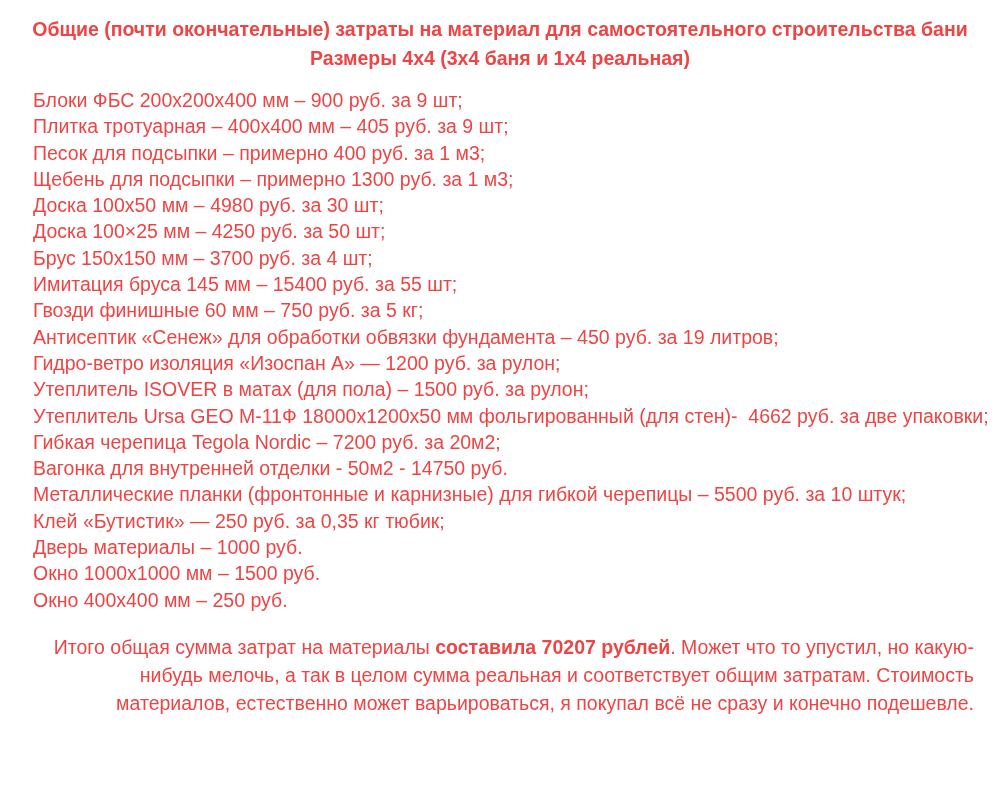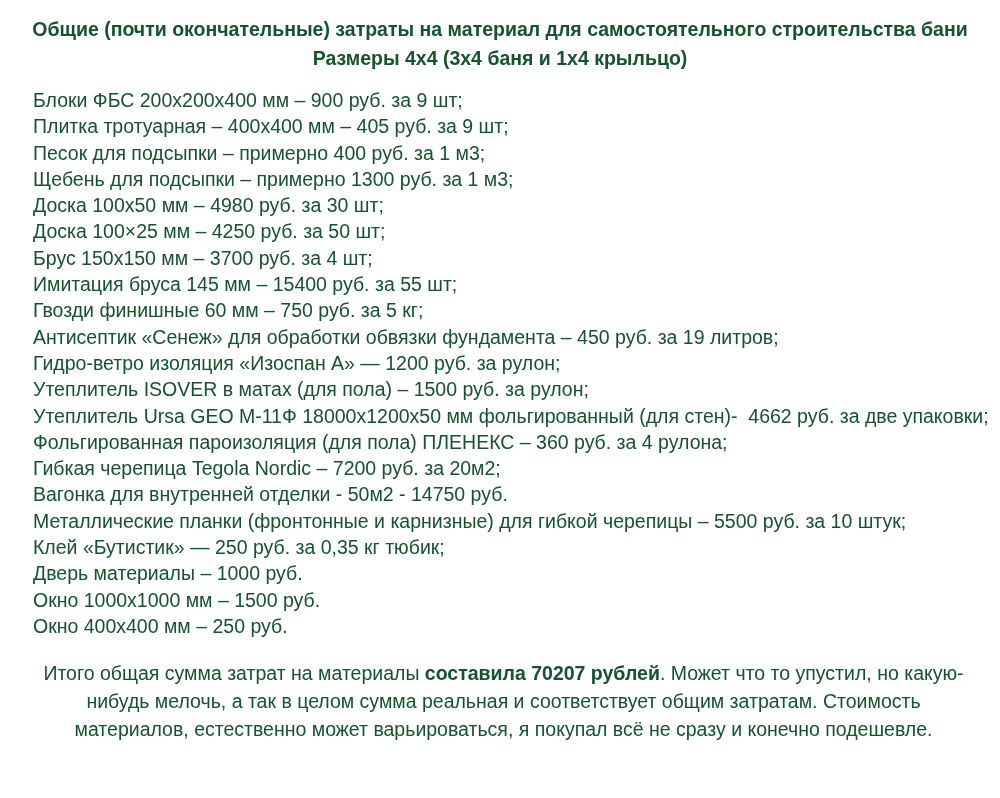--- a/index.html
+++ b/index.html
@@ -5,21 +5,21 @@
   html, body {
     margin: 0;
     padding: 0;
     background: #ffffff;
   }
   .page {
     position: relative;
     width: 1000px;
     height: 798px;
     background: #ffffff;
-    color: #14532d;
+    color: #ef4444;
     font-family: "Liberation Sans", sans-serif;
     overflow: hidden;
     box-sizing: border-box;
   }
   .title-block {
     padding-top: 15px;
     text-align: center;
     font-weight: bold;
     font-size: 19.5px;
     line-height: 29px;
@@ -35,51 +35,50 @@
     line-height: 26.3px;
   }
   .material-item {
     white-space: pre;
   }
   .summary-paragraph {
     margin: 20px 26px 0 33px;
     max-width: 952px;
     font-size: 19.5px;
     line-height: 28px;
-    text-align: center;
+    text-align: right;
   }
   .bold {
     font-weight: bold;
   }
 </style>
 </head>
 <body>
 
 <div class="page">
 
   <header class="title-block">
     <div class="title-line">Общие (почти окончательные) затраты на материал для самостоятельного строительства бани</div>
-    <div class="title-line">Размеры 4х4 (3х4 баня и 1х4 крыльцо)</div>
+    <div class="title-line">Размеры 4х4 (3х4 баня и 1х4 реальная)</div>
   </header>
 
   <main class="materials-list">
     <div class="material-item">Блоки ФБС 200х200х400 мм – 900 руб. за 9 шт;</div>
     <div class="material-item">Плитка тротуарная – 400х400 мм – 405 руб. за 9 шт;</div>
     <div class="material-item">Песок для подсыпки – примерно 400 руб. за 1 м3;</div>
     <div class="material-item">Щебень для подсыпки – примерно 1300 руб. за 1 м3;</div>
     <div class="material-item">Доска 100х50 мм – 4980 руб. за 30 шт;</div>
     <div class="material-item">Доска 100×25 мм – 4250 руб. за 50 шт;</div>
     <div class="material-item">Брус 150х150 мм – 3700 руб. за 4 шт;</div>
     <div class="material-item">Имитация бруса 145 мм – 15400 руб. за 55 шт;</div>
     <div class="material-item">Гвозди финишные 60 мм – 750 руб. за 5 кг;</div>
     <div class="material-item">Антисептик «Сенеж» для обработки обвязки фундамента – 450 руб. за 19 литров;</div>
     <div class="material-item">Гидро-ветро изоляция «Изоспан А» — 1200 руб. за рулон;</div>
     <div class="material-item">Утеплитель ISOVER в матах (для пола) – 1500 руб. за рулон;</div>
     <div class="material-item">Утеплитель Ursa GEO М-11Ф 18000х1200х50 мм фольгированный (для стен)-  4662 руб. за две упаковки;</div>
-    <div class="material-item">Фольгированная пароизоляция (для пола) ПЛЕНЕКС – 360 руб. за 4 рулона;</div>
     <div class="material-item">Гибкая черепица Tegola Nordic – 7200 руб. за 20м2;</div>
     <div class="material-item">Вагонка для внутренней отделки - 50м2 - 14750 руб.</div>
     <div class="material-item">Металлические планки (фронтонные и карнизные) для гибкой черепицы – 5500 руб. за 10 штук;</div>
     <div class="material-item">Клей «Бутистик» — 250 руб. за 0,35 кг тюбик;</div>
     <div class="material-item">Дверь материалы – 1000 руб.</div>
     <div class="material-item">Окно 1000х1000 мм – 1500 руб.</div>
     <div class="material-item">Окно 400х400 мм – 250 руб.</div>
   </main>
 
   <p class="summary-paragraph"><span>Итого общая сумма затрат на материалы </span><span class="bold">составила 70207 рублей</span><span>. Может что то упустил, но какую-нибудь мелочь, а так в целом сумма реальная и соответствует общим затратам. Стоимость материалов, естественно может варьироваться, я покупал всё не сразу и конечно подешевле.</span></p>

